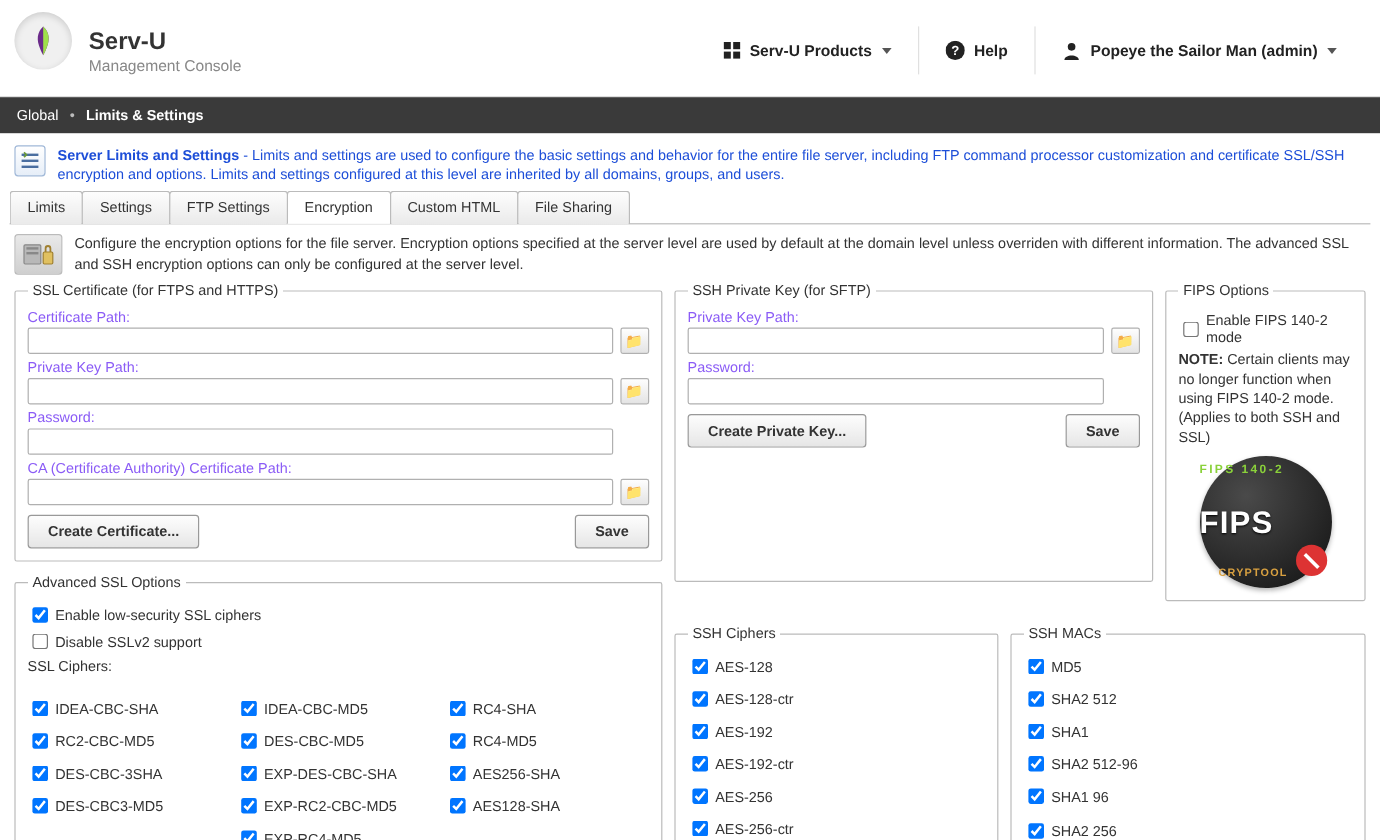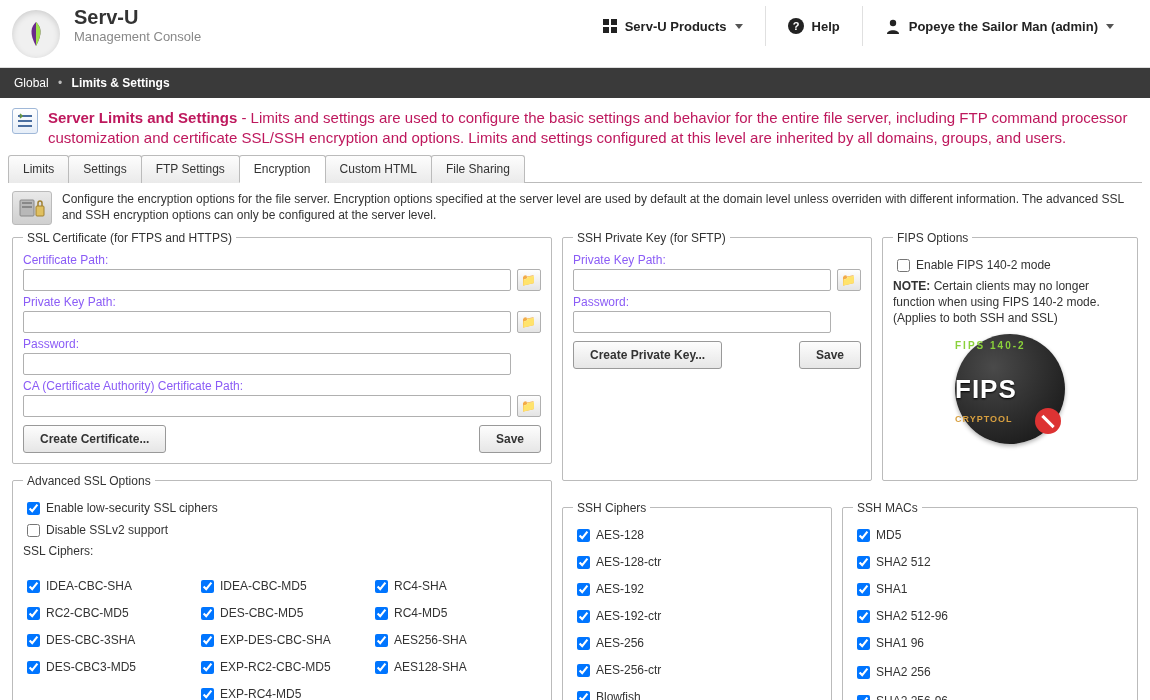--- a/index.html
+++ b/index.html
@@ -7,22 +7,22 @@
     margin: 0;
     font-family: Arial, Helvetica, sans-serif;
     font-size: 12px;
     color: #333;
     background: #fff;
     width: 1150px;
   }
   
   .header {
     display: flex;
-    align-items: flex-start;
-    padding: 6px 14px 5px 8px;
+    align-items: flex-end;
+    padding: 6px 14px 18px 8px;
     border-bottom: 1px solid #ddd;
   }
   .logo-wrap {
     width: 56px; height: 56px;
     display:flex;align-items:center;justify-content:center;
     margin-right:10px;
   }
   .logo-circle {
     width:48px;height:48px;border-radius:50%;
     background:#f0f0f0;
@@ -66,21 +66,21 @@
   }
   .section-head .sh-icon {
     width:26px;height:26px;margin-right:10px;
     border:1px solid #a0b8d8;
     background:linear-gradient(#fff,#e6eef8);
     border-radius:3px;
     flex-shrink:0;
     display:flex;align-items:center;justify-content:center;
     color:#4a6ea0;font-size:14px;
   }
-  .section-head .sh-text { flex:1;font-size:15px;color:#be185d;line-height:1.35; }
+  .section-head .sh-text { flex:1;font-size:12px;color:#1d4ed8;line-height:1.35; }
   .section-head .sh-title { font-weight:bold; }
   
   .tabs {
     display:flex;
     border-bottom:1px solid #bbb;
     margin: 0 8px;
   }
   .tab {
     padding:6px 14px;
     border:1px solid #bbb;
@@ -176,21 +176,21 @@
     box-shadow:0 2px 4px rgba(0,0,0,0.3);
   }
   .fips-badge .fips-text {
     font-size:26px;font-weight:900;color:#fff;letter-spacing:1px;
     text-shadow:0 1px 2px #000;
   }
   .fips-badge .arc-top {
     position:absolute;top:6px;font-size:10px;color:#8ad13a;font-weight:bold;letter-spacing:2px;
   }
   .fips-badge .arc-bot {
-    position:absolute;bottom:20px;font-size:9px;color:#d8a040;font-weight:bold;letter-spacing:1px;
+    position:absolute;bottom:8px;font-size:9px;color:#d8a040;font-weight:bold;letter-spacing:1px;margin-left:16px;
   }
   .fips-badge .nope {
     position:absolute;right:4px;bottom:10px;width:26px;height:26px;border-radius:50%;
     background:#d33;display:flex;align-items:center;justify-content:center;
   }
   .fips-badge .nope::after {
     content:"";width:16px;height:3px;background:#fff;transform:rotate(45deg);
   }
 </style>
 </head>
@@ -424,21 +424,21 @@
                 <span>EXP-RC4-MD5</span>
               </label>
             </div>
           </div>
       </fieldset>
     </div>
 
     <div style="flex:1;display:flex;flex-direction:column;gap:10px">
 
       <div class="row2">
-        <div style="width:310px">
+        <div style="width:399px">
           <fieldset class="box" style="min-height:250px">
             <legend>SSH Private Key (for SFTP)</legend>
             <div class="frow">
               <label class="lab">Private Key Path:</label>
               <div class="input-wrap">
                 <input type="text" value="" style="">
                 <div class="browse-btn">
                     <span>📁</span>
                   </div>
               </div>

